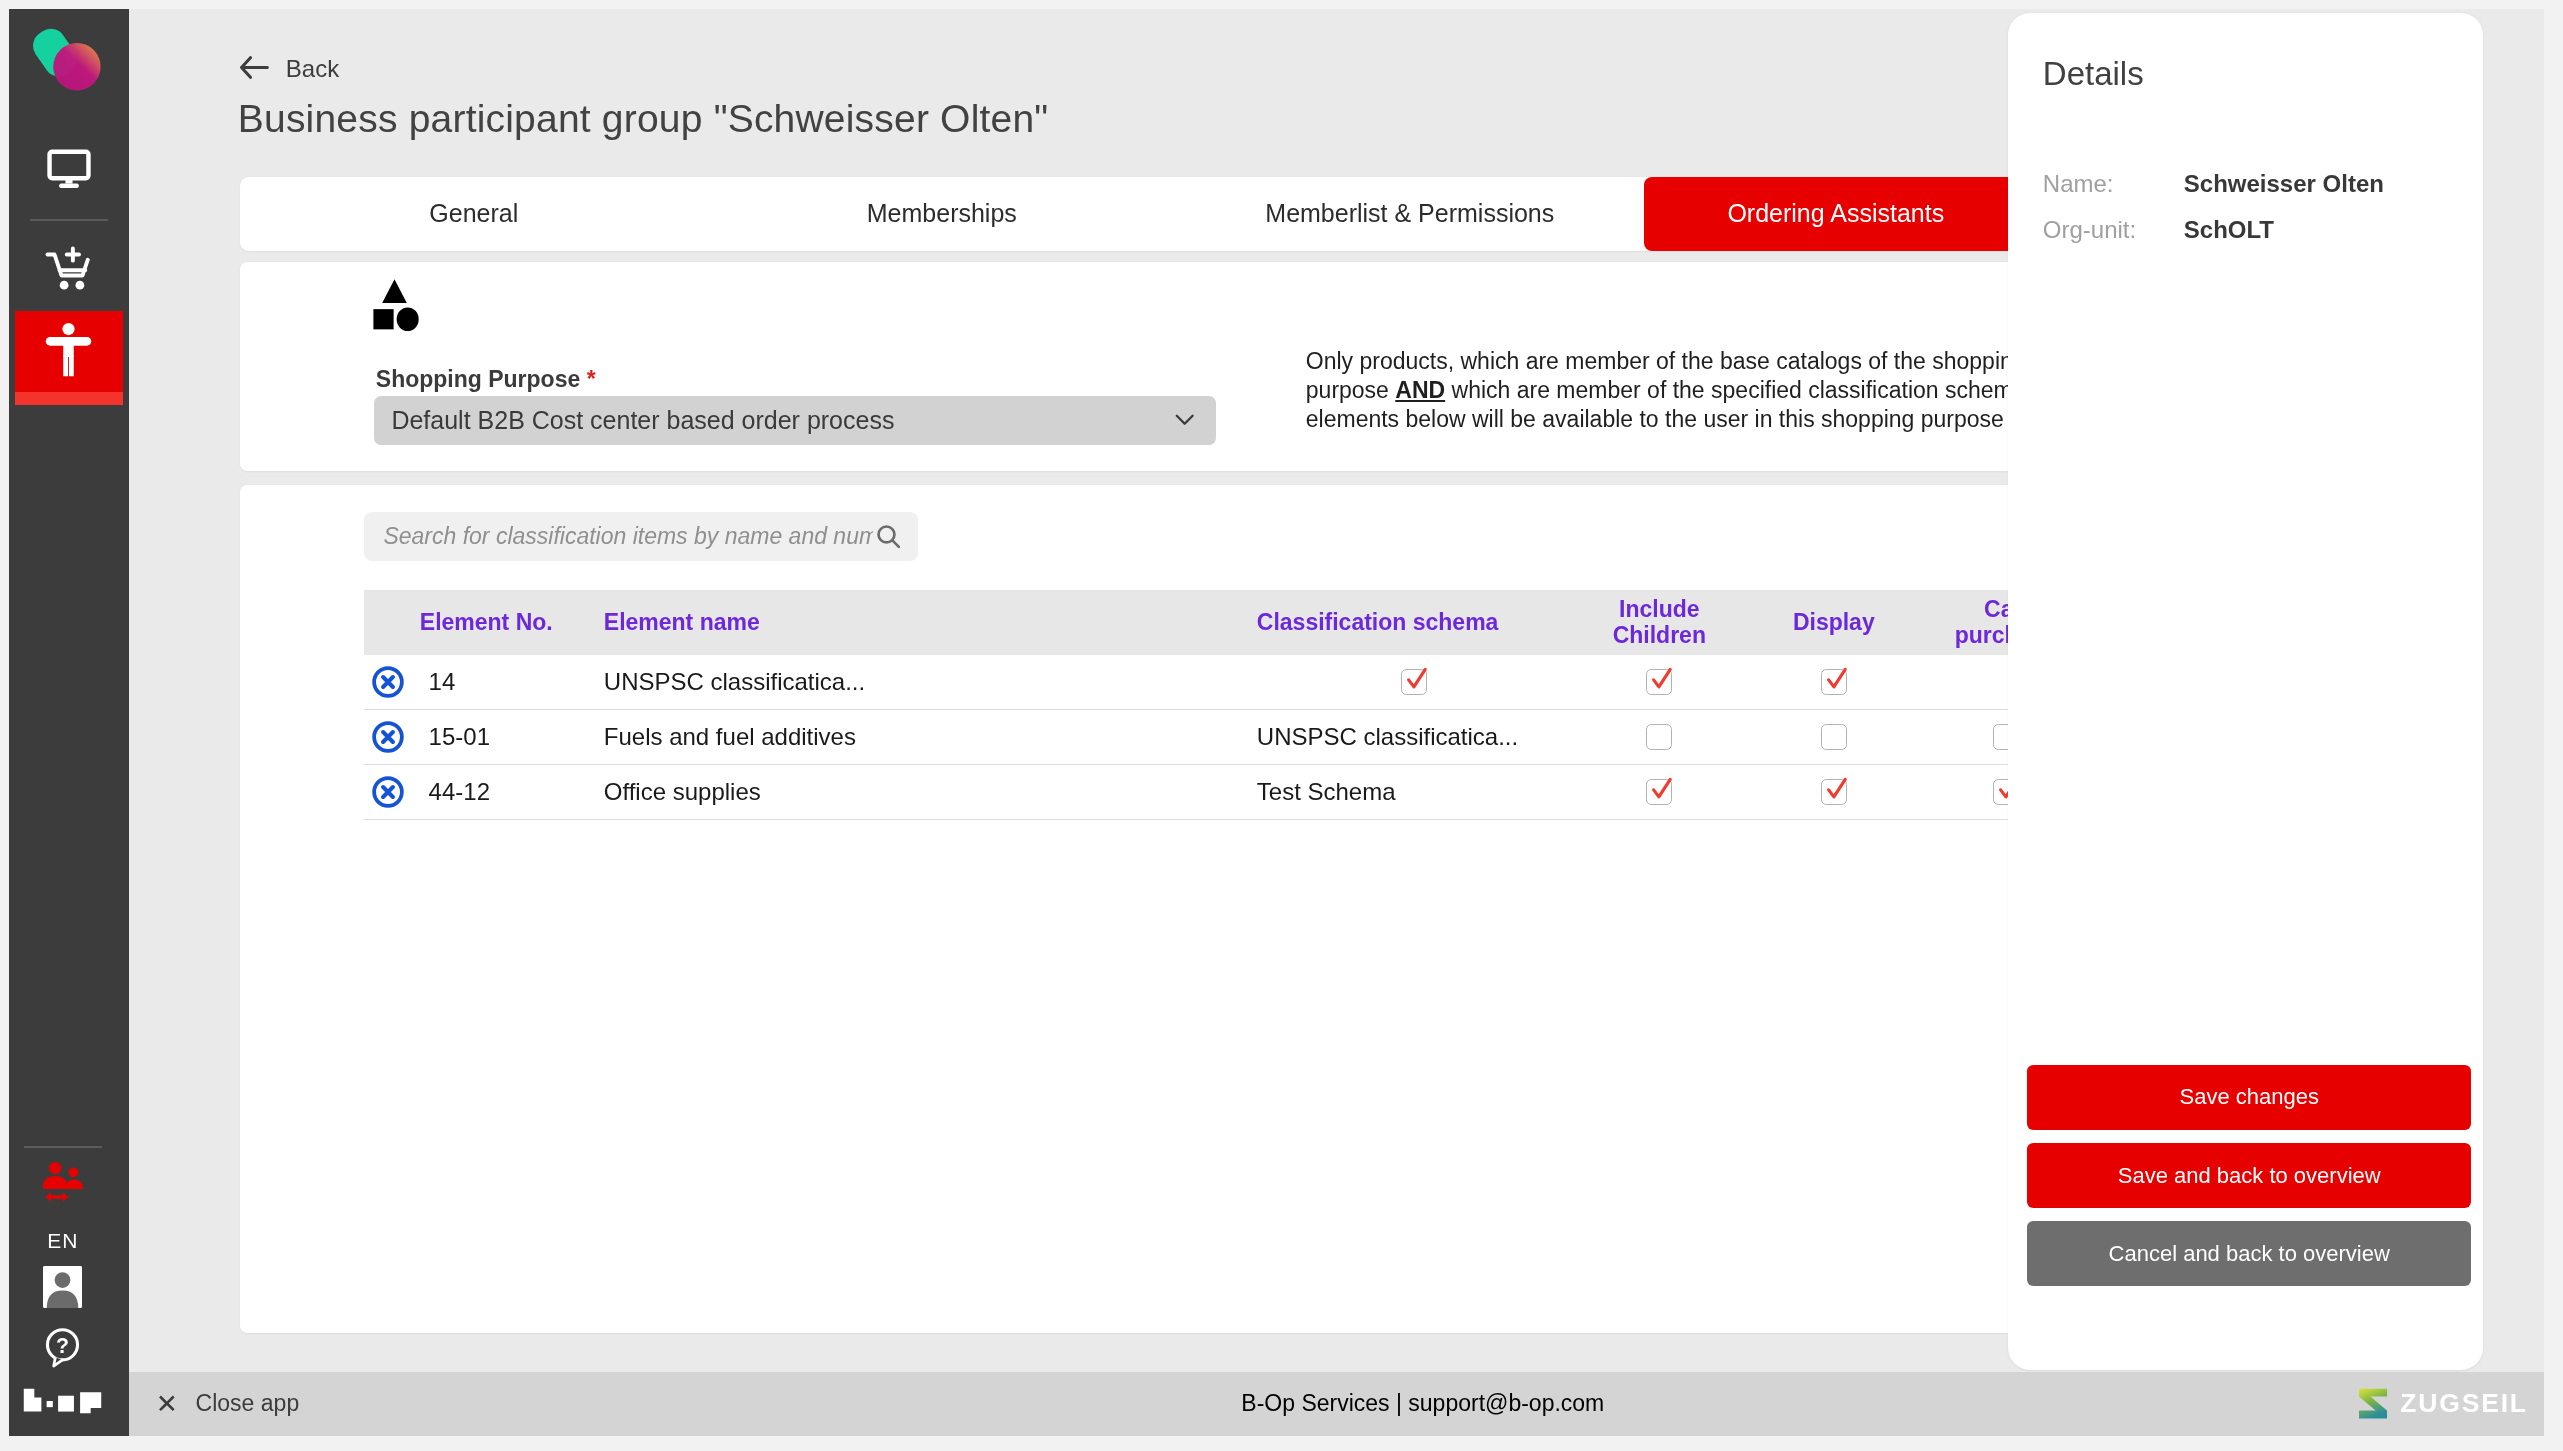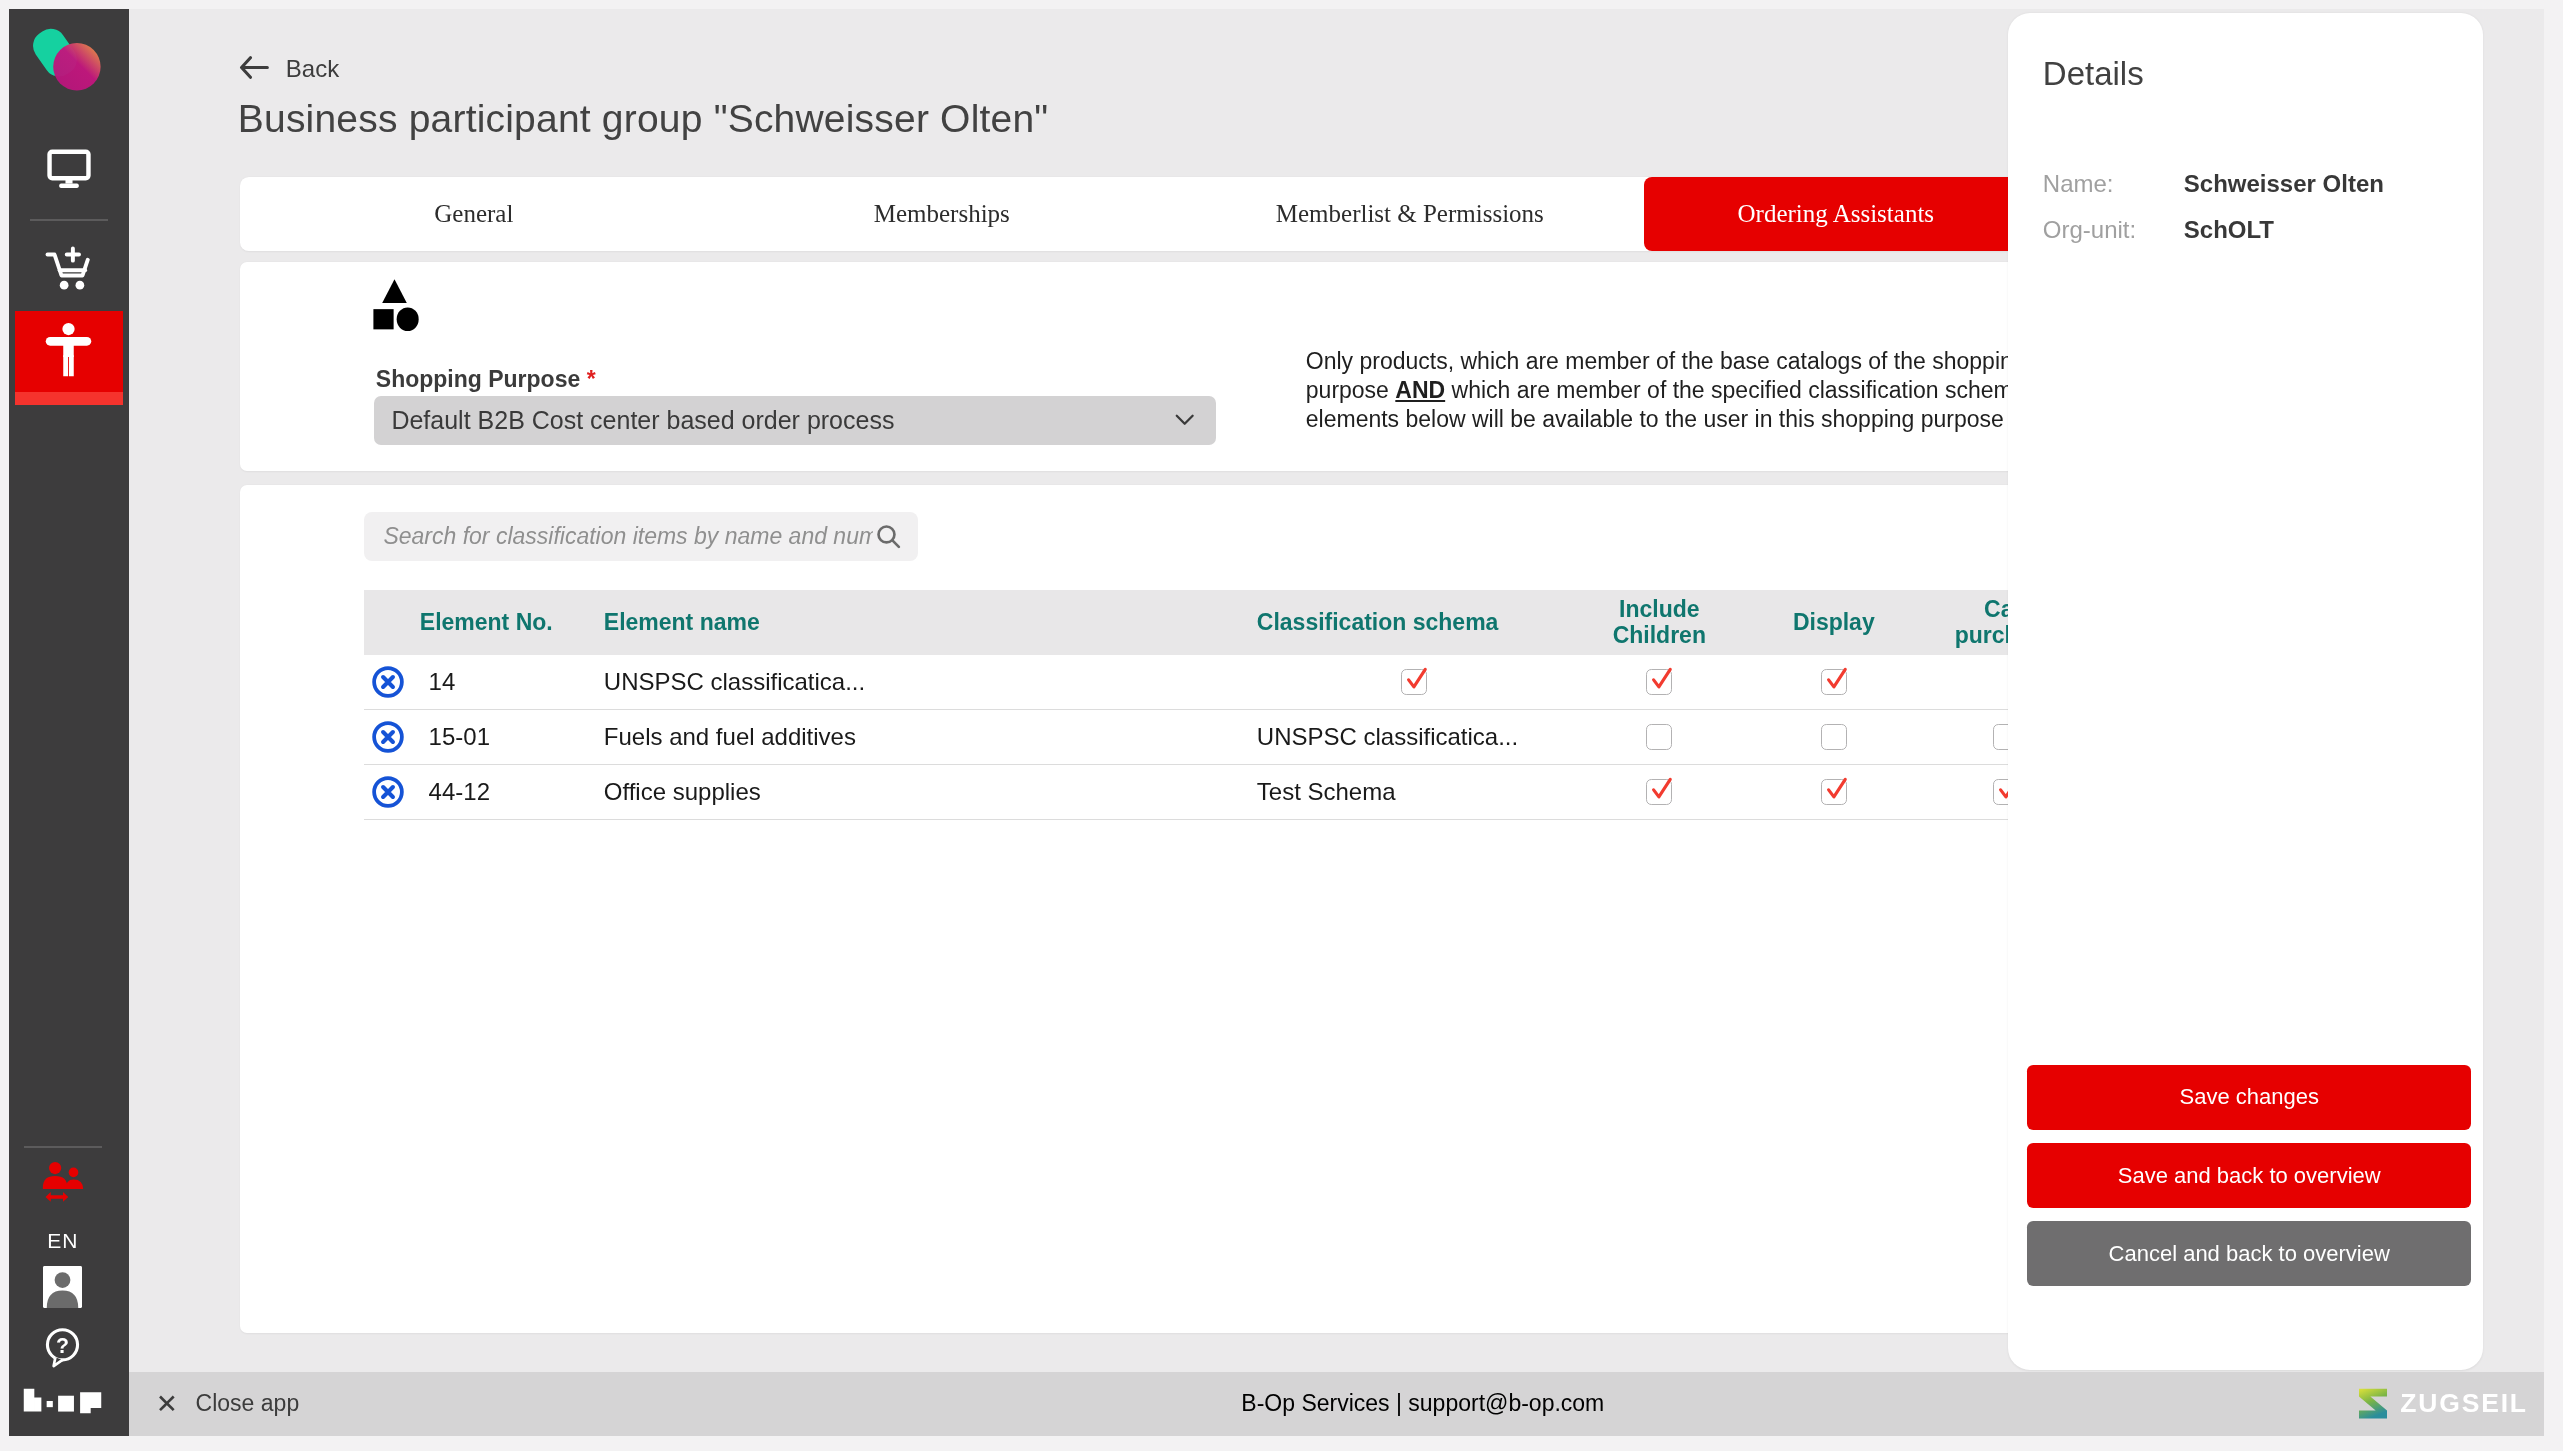--- a/index.html
+++ b/index.html
@@ -37,21 +37,21 @@
   .avatar-box{width:39px;height:42px;background:#fff;border-radius:1.8px;overflow:hidden;cursor:pointer;}
   .help-btn{margin-top:19.4px;cursor:pointer;}
   .bop-logo{margin:14px 0 8.8px 0;}
   
   .main{position:absolute;left:108px;top:0;width:1948px;height:1363px;}
   .back-row{position:absolute;left:121px;top:46px;display:flex;align-items:center;cursor:pointer;}
   .back-row .lbl{font-size:24px;color:#3d3d3d;margin-left:16px;}
   .page-title{position:absolute;left:121px;top:88px;font-size:39px;color:#424242;letter-spacing:0.2px;}
   .tabbar{
     position:absolute;left:123px;top:168px;width:1788px;height:74px;
-    background:#fff;border-radius:8.8px;display:flex;box-shadow:0 0.9px 1.8px rgba(0,0,0,0.05);font-family:Liberation Serif, serif;
+    background:#fff;border-radius:8.8px;display:flex;box-shadow:0 0.9px 1.8px rgba(0,0,0,0.05);
   }
   .tab{flex:1;display:flex;align-items:center;justify-content:center;font-size:25px;color:#2c2c2c;cursor:pointer;}
   .tab.active{flex:0 0 384px;background:#e60000;color:#fff;border-radius:8px;}
   
   .card1{
     position:absolute;left:123px;top:253px;width:1788px;height:209px;
     background:#fff;border-radius:7px;box-shadow:0 0.9px 1.8px rgba(0,0,0,0.05);
   }
   .sec-head{position:absolute;left:129px;top:17.6px;display:flex;align-items:center;}
   .sec-head .t{font-size:25px;font-weight:bold;color:#3a3a3a;margin-left:25px;}
@@ -78,21 +78,21 @@
     flex:1;border:none;background:transparent;outline:none;
     font-size:23px;font-style:italic;color:#555;margin-left:17.6px;
     font-family:"Liberation Sans", sans-serif;
   }
   .search-wrap input::placeholder{color:#8f8f8f;}
   .search-wrap svg{margin-right:16px;cursor:pointer;}
   .tbl{position:absolute;left:124px;top:105px;width:1729px;}
   .tbl-head{
     display:grid;grid-template-columns:56px 184px 653px 314px 177px 172px 172px;
     background:#e8e7e8;height:65px;align-items:center;
-    font-size:23px;font-weight:bold;color:#0f766e;
+    font-size:23px;font-weight:bold;color:#6d28d9;
   }
   .tbl-head .c{line-height:26.5px;}
   .tbl-head .ctr{text-align:center;}
   .tbl-row{
     display:grid;grid-template-columns:56px 184px 653px 314px 177px 172px 172px;
     height:54px;align-items:center;border-bottom:0.9px solid #dcdcdc;
     font-size:24px;color:#1a1a1a;
   }
   .remove-btn{width:34px;height:34px;margin-left:7px;cursor:pointer;}
   .cell-no{padding-left:8.8px;}

